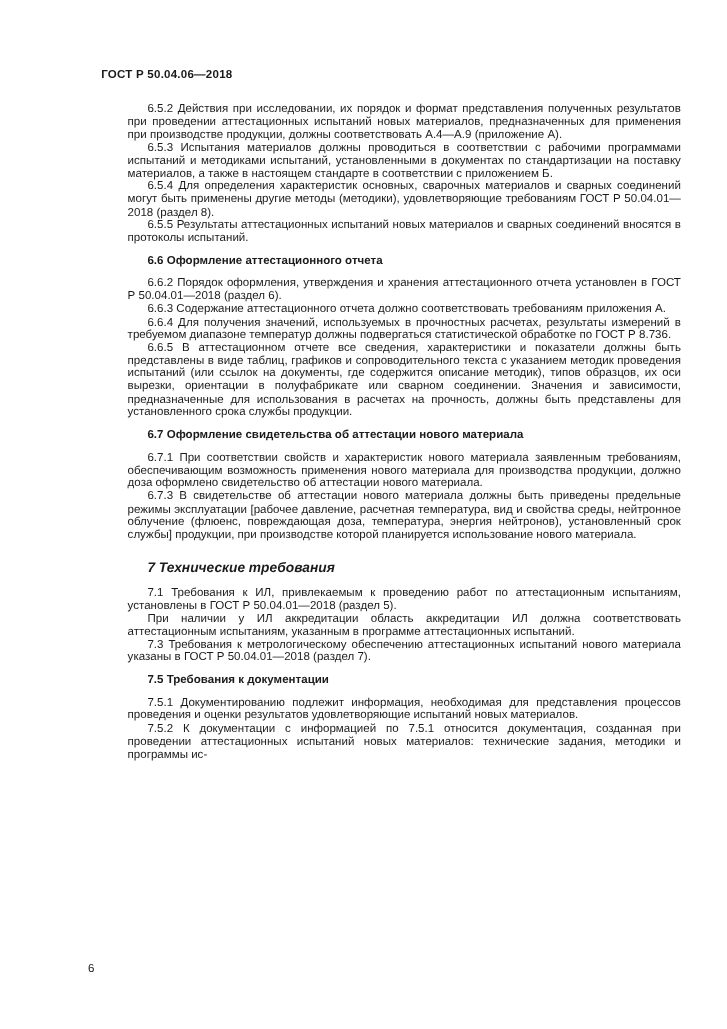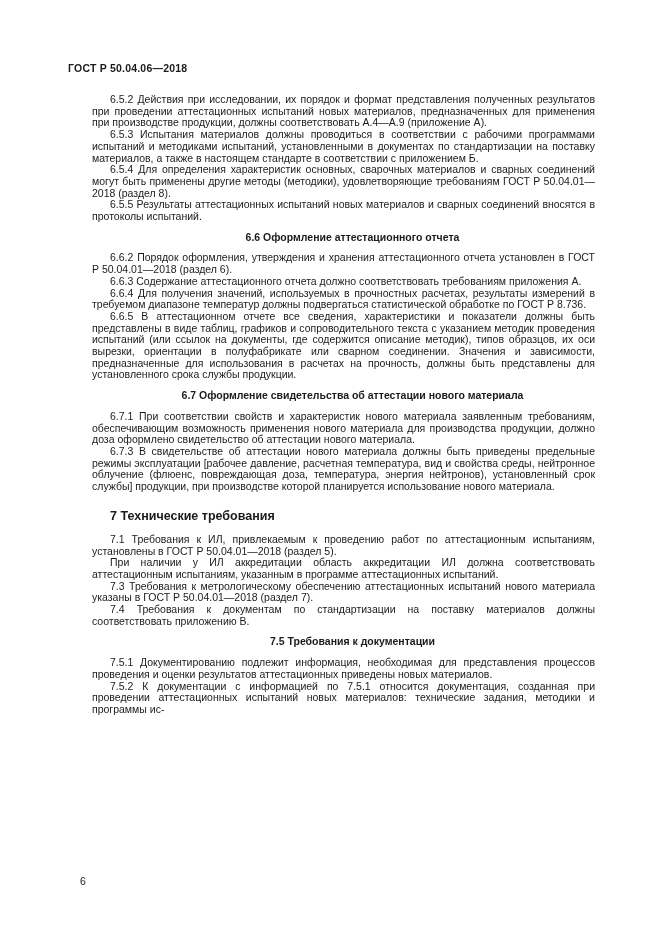--- a/index.html
+++ b/index.html
@@ -10,21 +10,21 @@
     background: #ffffff;
     font-family: "Liberation Sans", "DejaVu Sans", sans-serif;
     color: #1b1b1b;
     position: relative;
     overflow: hidden;
   }
   .page {
     position: absolute;
     inset: 0;
     background: #ffffff;
-    padding: 62px 78px 0 68px;
+    padding: 62px 78px 0 92px;
   }
   .doc-header {
     font-weight: bold;
     font-size: 10.5px;
     letter-spacing: 0.2px;
     margin-bottom: 20px;
   }
   .content {
     font-size: 10.5px;
     line-height: 11.7px;
@@ -35,29 +35,30 @@
   .content p {
     margin: 0;
     text-indent: 18px;
   }
   .content h3 {
     margin: 9px 0 9px 0;
     font-size: 10.5px;
     line-height: 11.7px;
     font-weight: bold;
     text-indent: 18px;
-    text-align: center;
+    text-align: left;
   }
   .content h2 {
     margin: 16px 0 11px 0;
     font-size: 12.5px;
     line-height: 14px;
     font-weight: bold;
     text-indent: 18px;
     text-align: left;
+    font-style: italic;
   }
   .page-number {
     position: absolute;
     left: 80px;
     bottom: 48px;
     font-size: 10.5px;
   }
 </style>
 </head>
 <body>
@@ -75,20 +76,19 @@
       <p>6.6.3 Содержание аттестационного отчета должно соответствовать требованиям приложения А.</p>
       <p>6.6.4 Для получения значений, используемых в прочностных расчетах, результаты измерений в требуемом диапазоне температур должны подвергаться статистической обработке по ГОСТ Р 8.736.</p>
       <p>6.6.5 В аттестационном отчете все сведения, характеристики и показатели должны быть представлены в виде таблиц, графиков и сопроводительного текста с указанием методик проведения испытаний (или ссылок на документы, где содержится описание методик), типов образцов, их оси вырезки, ориентации в полуфабрикате или сварном соединении. Значения и зависимости, предназначенные для использования в расчетах на прочность, должны быть представлены для установленного срока службы продукции.</p>
       <h3>6.7 Оформление свидетельства об аттестации нового материала</h3>
       <p>6.7.1 При соответствии свойств и характеристик нового материала заявленным требованиям, обеспечивающим возможность применения нового материала для производства продукции, должно доза оформлено свидетельство об аттестации нового материала.</p>
       <p>6.7.3 В свидетельстве об аттестации нового материала должны быть приведены предельные режимы эксплуатации [рабочее давление, расчетная температура, вид и свойства среды, нейтронное облучение (флюенс, повреждающая доза, температура, энергия нейтронов), установленный срок службы] продукции, при производстве которой планируется использование нового материала.</p>
       <h2>7 Технические требования</h2>
       <p>7.1 Требования к ИЛ, привлекаемым к проведению работ по аттестационным испытаниям, установлены в ГОСТ Р 50.04.01—2018 (раздел 5).</p>
       <p>При наличии у ИЛ аккредитации область аккредитации ИЛ должна соответствовать аттестационным испытаниям, указанным в программе аттестационных испытаний.</p>
       <p>7.3 Требования к метрологическому обеспечению аттестационных испытаний нового материала указаны в ГОСТ Р 50.04.01—2018 (раздел 7).</p>
-      <p>7.4 Требования к документам по стандартизации на поставку материалов должны соответствовать приложению В.</p>
       <h3>7.5 Требования к документации</h3>
-      <p>7.5.1 Документированию подлежит информация, необходимая для представления процессов проведения и оценки результатов аттестационных приведены новых материалов.</p>
+      <p>7.5.1 Документированию подлежит информация, необходимая для представления процессов проведения и оценки результатов удовлетворяющие испытаний новых материалов.</p>
       <p>7.5.2 К документации с информацией по 7.5.1 относится документация, созданная при проведении аттестационных испытаний новых материалов: технические задания, методики и программы ис-</p>
     </div>
 
   <div class="page-number">6</div>
 </div>
 
 </body></html>

